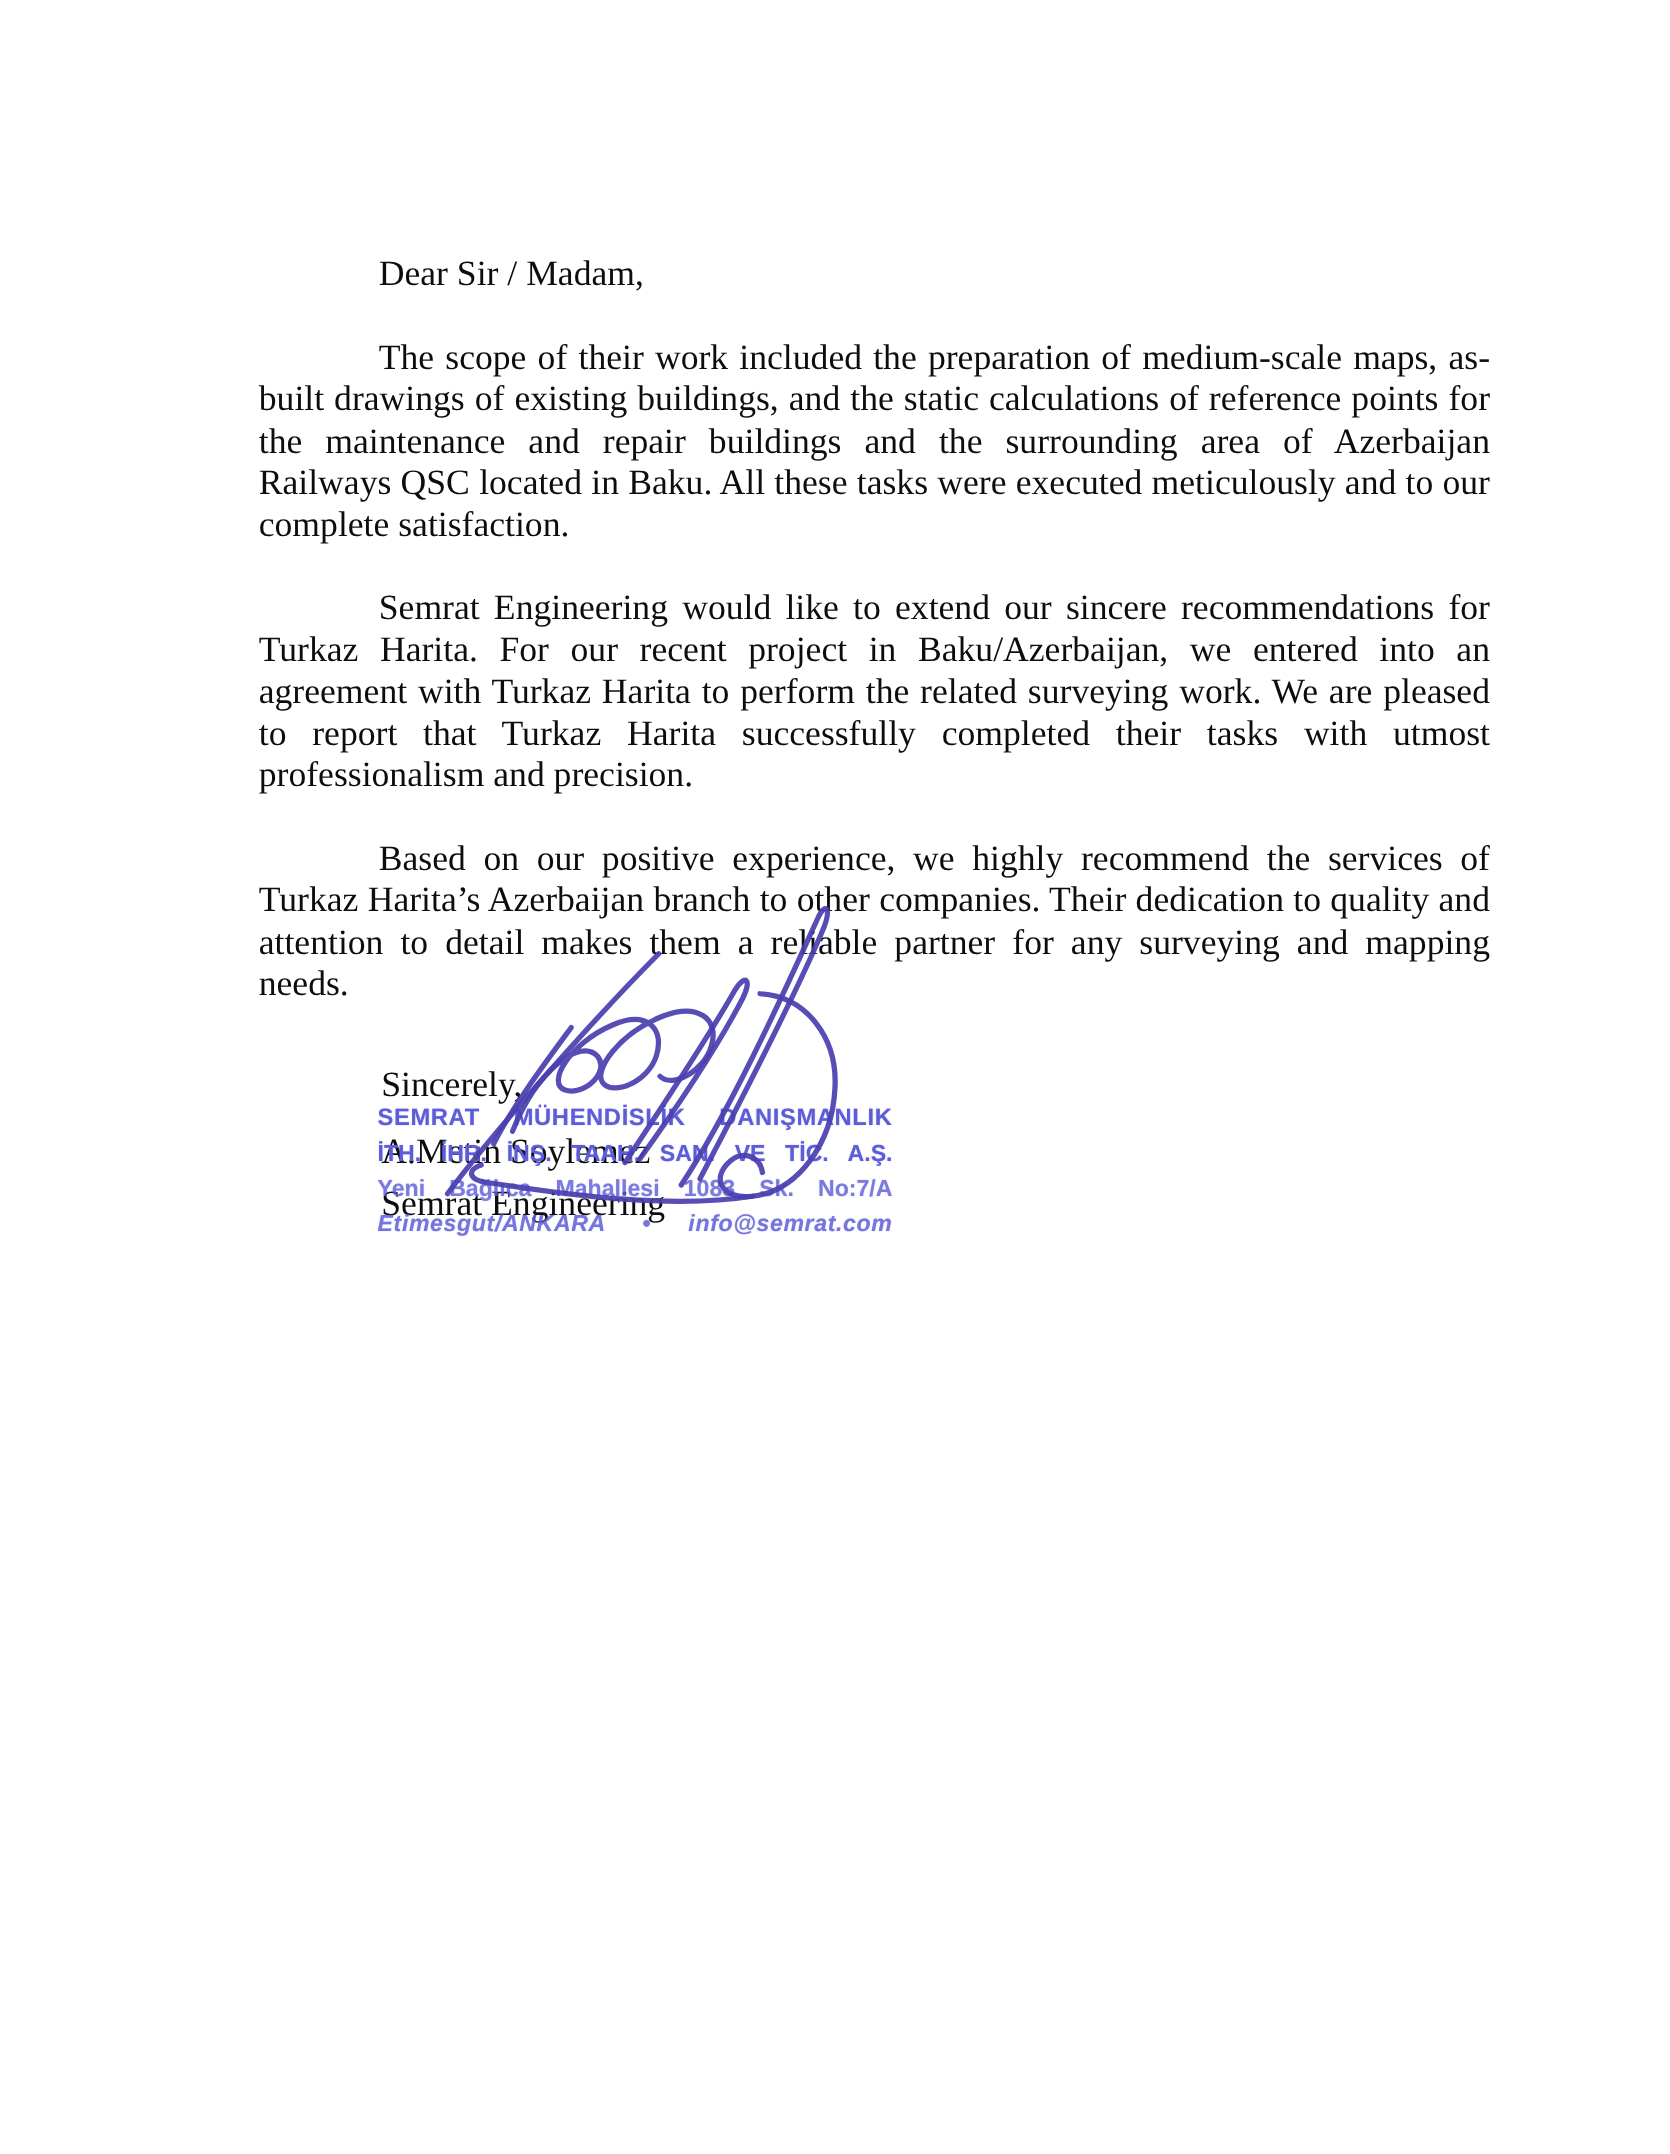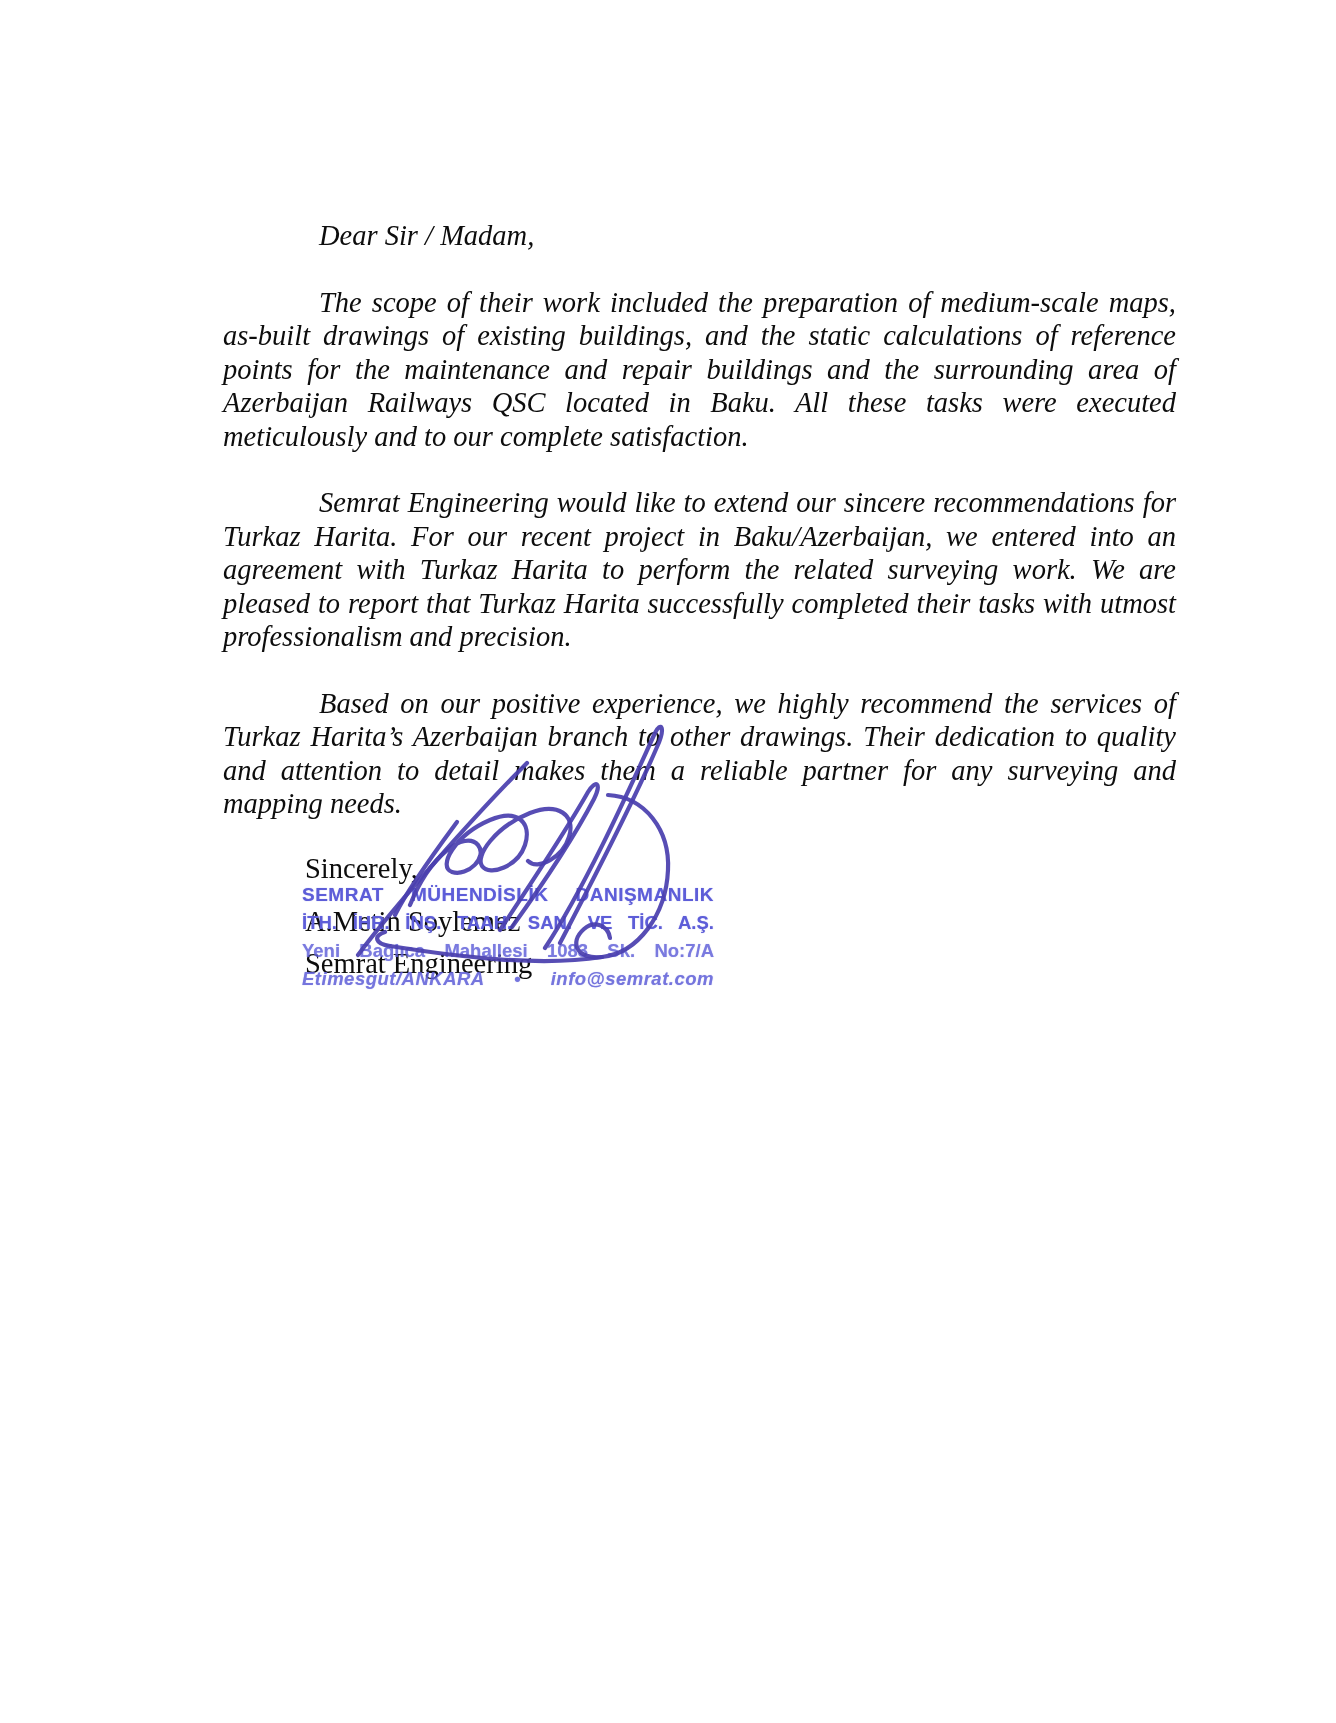--- a/index.html
+++ b/index.html
@@ -18,23 +18,22 @@
   }
   .letter-body {
     position: absolute;
     left: 207px;
     top: 203px;
     width: 985px;
     font-size: 28.5px;
     line-height: 33.5px;
   }
   .letter-body p {
-    margin: 16px;
+    margin: 0;
     text-indent: 96px;
-    font-style: italic;
   }
   .letter-body p.para {
     margin-top: 33px;
     text-align: justify;
   }
   .closing {
     position: absolute;
     left: 305px;
     top: 852px;
     font-size: 28.5px;
@@ -97,21 +96,21 @@
 </style>
 </head>
 <body>
 
 <div class="page">
 
   <div class="letter-body">
     <p>Dear Sir / Madam,</p>
     <p class="para">The scope of their work included the preparation of medium-scale maps, as-built drawings of existing buildings, and the static calculations of reference points for the maintenance and repair buildings and the surrounding area of Azerbaijan Railways QSC located in Baku. All these tasks were executed meticulously and to our complete satisfaction.</p>
     <p class="para">Semrat Engineering would like to extend our sincere recommendations for Turkaz Harita. For our recent project in Baku/Azerbaijan, we entered into an agreement with Turkaz Harita to perform the related surveying work. We are pleased to report that Turkaz Harita successfully completed their tasks with utmost professionalism and precision.</p>
-    <p class="para">Based on our positive experience, we highly recommend the services of Turkaz Harita’s Azerbaijan branch to other drawings. Their dedication to quality and attention to detail makes them a reliable partner for any surveying and mapping needs.</p>
+    <p class="para">Based on our positive experience, we highly recommend the services of Turkaz Harita’s Azerbaijan branch to other companies. Their dedication to quality and attention to detail makes them a reliable partner for any surveying and mapping needs.</p>
   </div>
 
   <div class="closing">Sincerely,</div>
   <div class="sign-name">A.Metin Soylemez</div>
   <div class="sign-company">Semrat Engineering</div>
 
   <div class="stamp">
     <div class="stamp-line l1">SEMRAT MÜHENDİSLİK DANIŞMANLIK</div>
     <div class="stamp-line l2">İTH. İHR. İNŞ. TAAH. SAN. VE TİC. A.Ş.</div>
     <div class="stamp-line l3">Yeni Bağlıca Mahallesi 1083 Sk. No:7/A</div>

